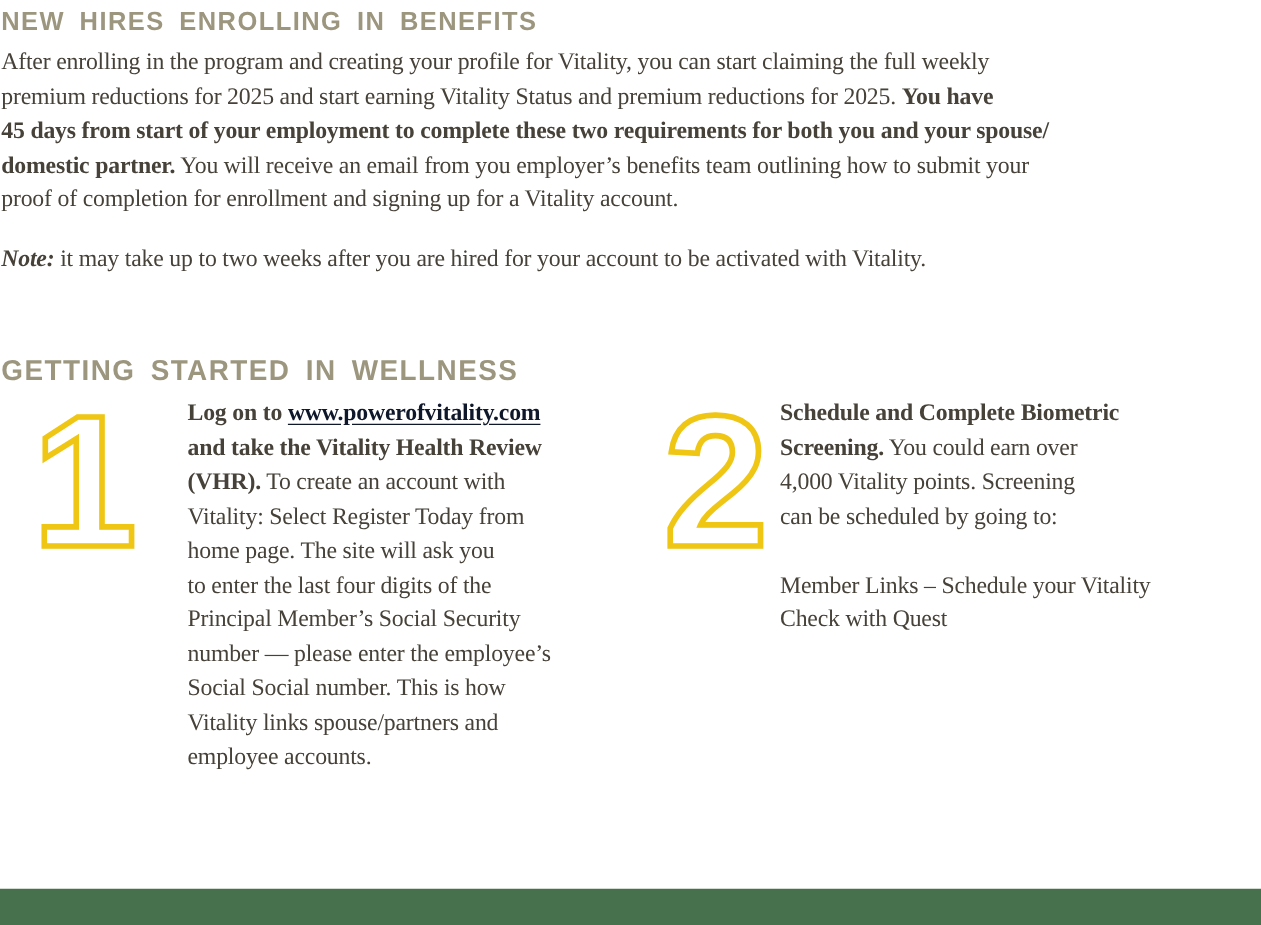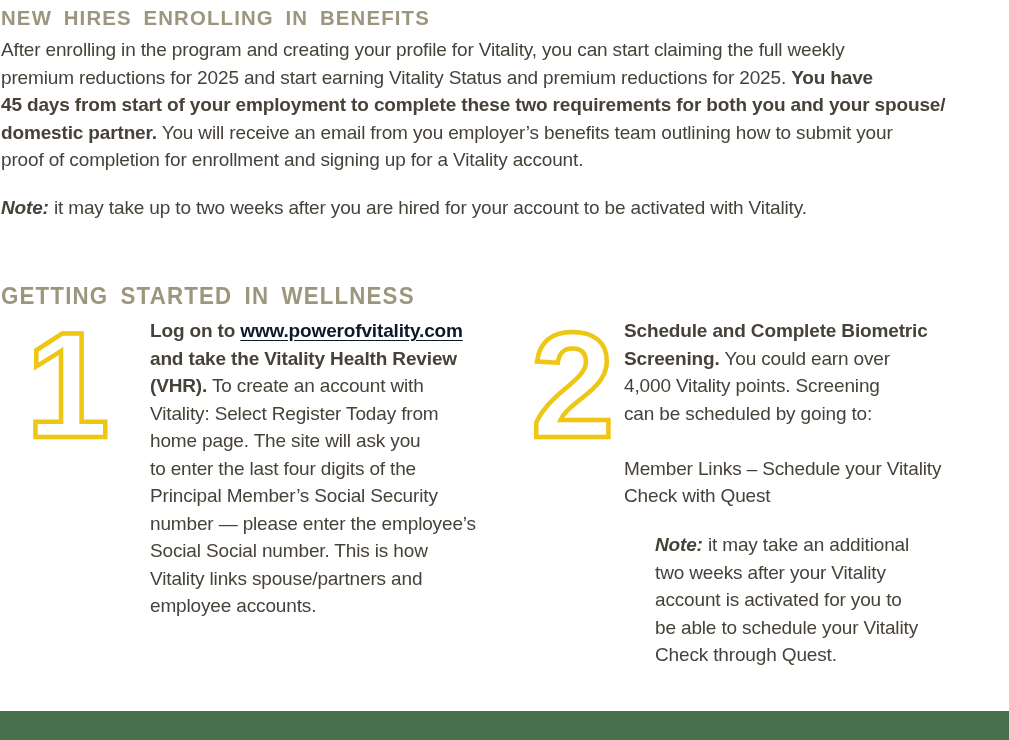--- a/index.html
+++ b/index.html
@@ -25,20 +25,21 @@
   .h1pos{left:1px;top:6px;font-size:21px;}
   .h2pos{left:1px;top:283px;font-size:23px;}
   .body{
     position:absolute;
     margin:0;
     color:#474239;
     font-size:19px;
     line-height:27.5px;
     letter-spacing:-0.15px;
     white-space:nowrap;
+    font-family:Liberation Serif, serif;
   }
   .p1{left:1px;top:36px;}
   .note1{left:1px;top:194px;}
   .col1{left:150px;top:317px;}
   .col2{left:624px;top:317px;}
   .col2note{left:655px;top:531px;}
   .b{font-weight:bold;}
   .i{font-style:italic;}
   .link{
     color:#0f172a;
@@ -80,17 +81,16 @@
   <h2 class="h h2pos" style="color: rgb(156, 150, 127);">GETTING STARTED IN WELLNESS</h2>
 
   <div class="num num1" style="-webkit-text-stroke: 4.5px rgb(238, 198, 19);">1</div>
 
   <div class="body col1"><span class="b">Log on to </span><span class="link">www.powerofvitality.com</span><br><span class="b">and take the Vitality Health Review</span><br><span class="b">(VHR).</span><span> To create an account with</span><br><span>Vitality: Select Register Today from</span><br><span>home page. The site will ask you</span><br><span>to enter the last four digits of the</span><br><span>Principal Member’s Social Security</span><br><span>number — please enter the employee’s</span><br><span>Social Social number. This is how</span><br><span>Vitality links spouse/partners and</span><br><span>employee accounts.</span></div>
 
   <div class="num num2" style="-webkit-text-stroke: 4.5px rgb(238, 198, 19);">2</div>
 
   <div class="body col2"><span class="b">Schedule and Complete Biometric</span><br><span class="b">Screening.</span><span> You could earn over</span><br><span>4,000 Vitality points. Screening</span><br><span>can  be scheduled by going to:</span><br><br><span>Member Links – Schedule your Vitality</span><br><span>Check with Quest</span></div>
 
-  <div class="body col2note"><span class="b i">Note:</span><span> it may take an additional</span><br><span>two weeks after your Vitality</span><br><span>account is activated for you to</span><br><span>be able to schedule your Vitality</span><br><span>Check through Quest.</span></div>
 
   <div class="footer-bar" style="background: rgb(71, 112, 77);"></div>
 
 </div>
 
 </body></html>

